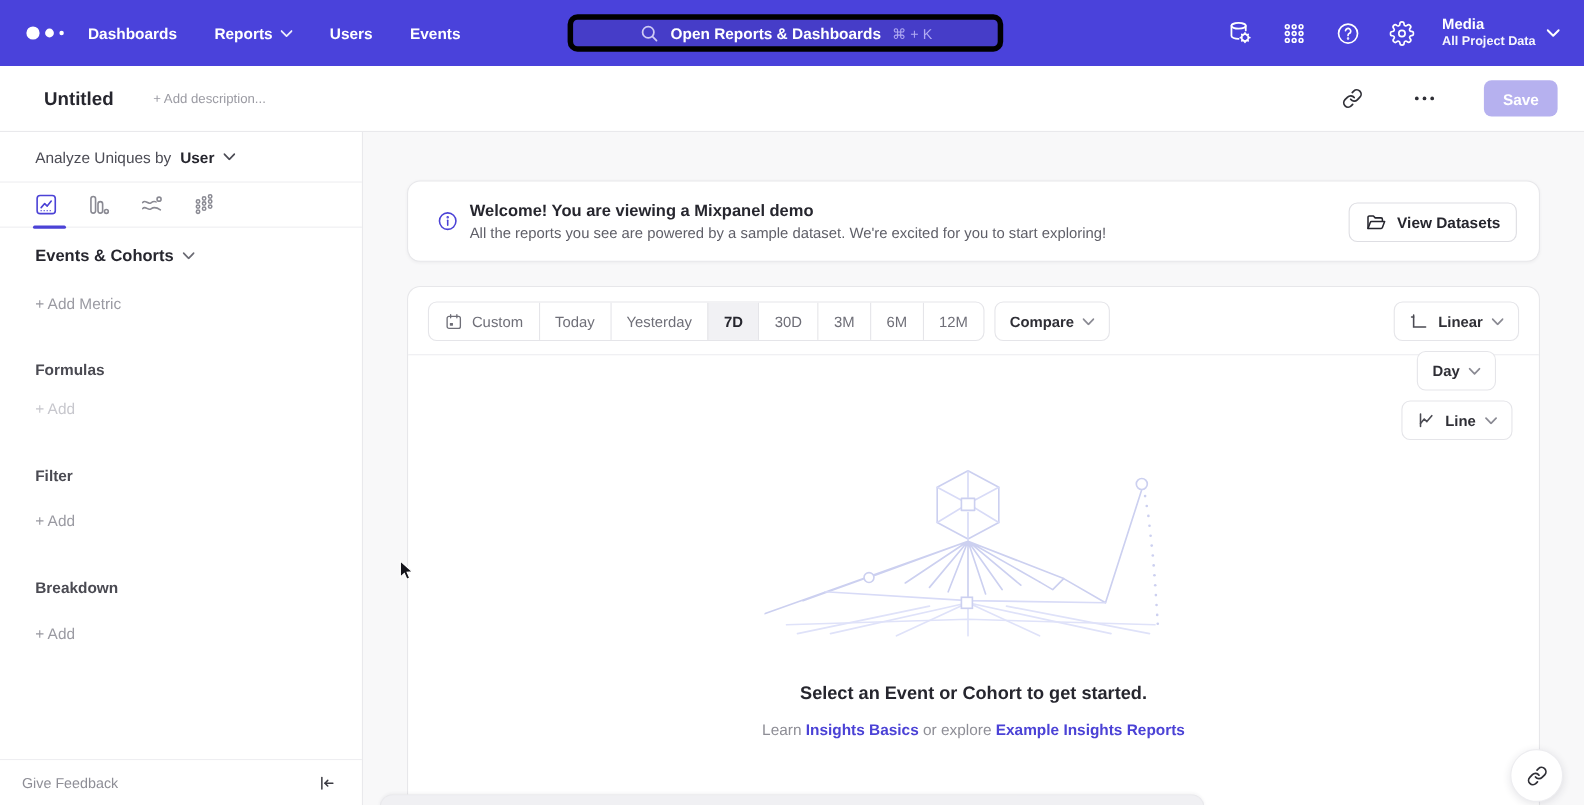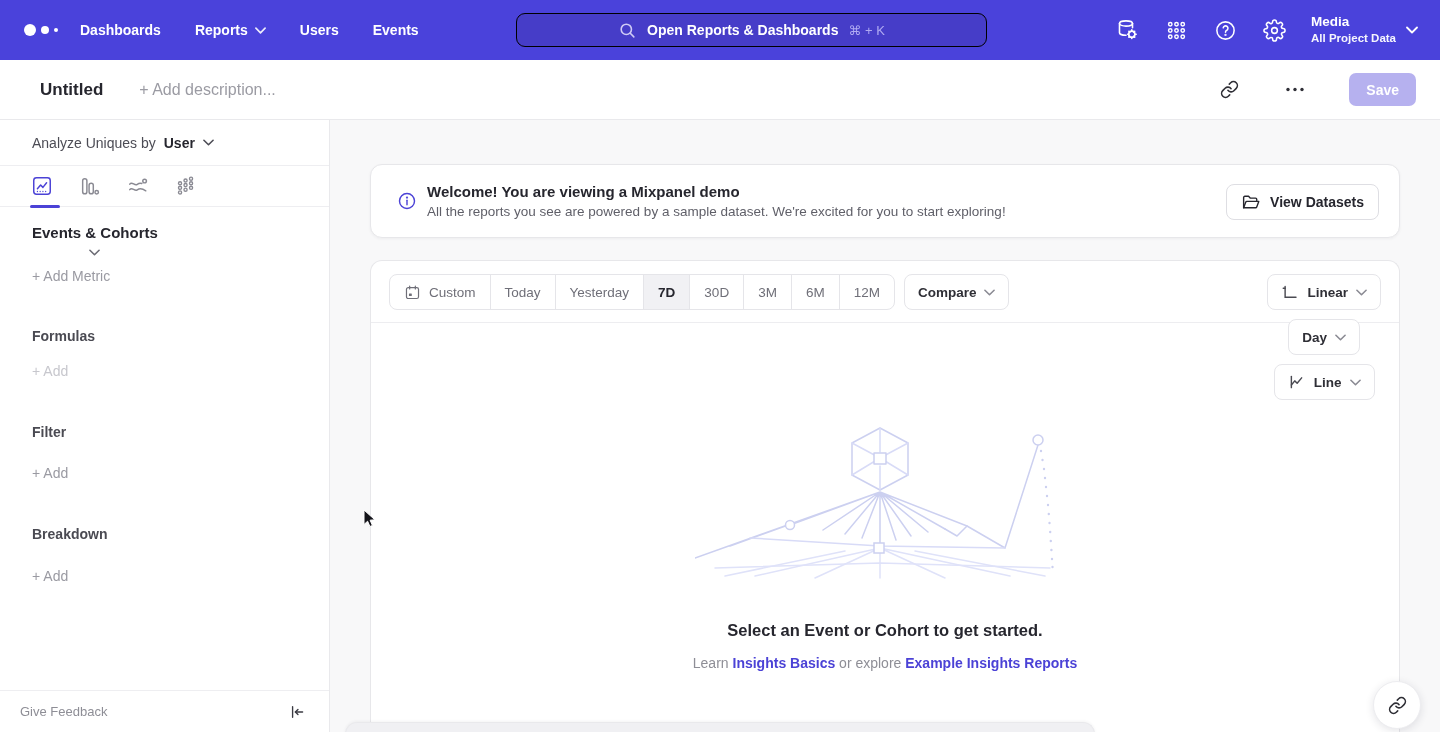--- a/index.html
+++ b/index.html
@@ -10,49 +10,49 @@
   
   .topnav { position:absolute; left:0; top:0; width:1440px; height:60px; background:#4a42db; display:flex; align-items:center; }
   .logo { margin-left:24px; display:flex; align-items:center; gap:5px; width:46px; }
   .logo i { display:block; border-radius:50%; background:#fff; }
   .logo i:nth-child(1){ width:12px; height:12px; }
   .logo i:nth-child(2){ width:8px;  height:8px; }
   .logo i:nth-child(3){ width:4px;  height:4px; }
   .navitems { display:flex; align-items:center; gap:34px; margin-left:10px; }
   .navitem { color:#fff; font-size:14px; font-weight:600; display:flex; align-items:center; gap:7px; cursor:pointer; }
   .navitem svg { opacity:.9; }
-  .searchpill { position:absolute; left:516px; top:13px; width:471px; height:34px; background:#463dc8; border:1px solid #000000; border-radius:9px; display:flex; align-items:center; justify-content:center; gap:10px; cursor:pointer; }
+  .searchpill { position:absolute; left:516px; top:13px; width:396px; height:34px; background:#463dc8; border:5px solid #000000; border-radius:9px; display:flex; align-items:center; justify-content:center; gap:10px; cursor:pointer; }
   .searchpill .ph { color:#fff; font-size:14px; font-weight:600; }
   .searchpill .kbd { color:#b0aaf2; font-size:13px; font-weight:500; }
   .navright { position:absolute; right:22px; top:0; height:60px; display:flex; align-items:center; gap:25px; }
   .navicon { width:24px; height:24px; display:flex; align-items:center; justify-content:center; cursor:pointer; }
   .project { display:flex; align-items:center; gap:10px; cursor:pointer; }
   .project .lines { display:flex; flex-direction:column; line-height:1.25; }
   .project .p-name { color:#fff; font-size:13.5px; font-weight:700; }
   .project .p-scope { color:#fff; font-size:11.5px; font-weight:600; opacity:.95; }
 
   
   .rheader { position:absolute; left:0; top:60px; width:1440px; height:60px; background:#fff; border-bottom:1px solid #e9e9ec; display:flex; align-items:center; }
   .rtitle { margin-left:40px; font-size:17px; font-weight:700; color:#26262e;text-align:right; }
-  .rdesc { margin-left:36px; font-size:16px; color:#9b9ba3; cursor:text; }
+  .rdesc { margin-left:36px; font-size:12px; color:#9b9ba3; cursor:text; }
   .rh-right { position:absolute; right:24px; display:flex; align-items:center; gap:42px; }
   .iconbtn { width:24px; height:24px; display:flex; align-items:center; justify-content:center; cursor:pointer; color:#2f2f36; }
   .savebtn { background:#b6b1ef; color:#fff; border:none; border-radius:7px; height:33px; padding:0 17px; font-size:14px; font-weight:600; font-family:inherit; cursor:default; }
 
   
   .sidebar { position:absolute; left:0; top:120px; width:330px; height:612px; background:#fff; border-right:1px solid #e9e9ec; }
   .analyze { position:absolute; left:0; top:0; width:100%; height:46px; border-bottom:1px solid #eeeef1; display:flex; align-items:center; padding-left:32px; gap:6px; font-size:14px; }
   .analyze .pre { color:#4c4c55; }
   .analyze .val { color:#26262e; font-weight:700; margin-left:2px; display:flex; align-items:center; gap:8px; cursor:pointer; }
   .viewtabs { position:absolute; left:0; top:46px; width:100%; height:41px; border-bottom:1px solid #eeeef1; display:flex; align-items:center; padding-left:30px; gap:24px; }
   .vtab { width:24px; height:24px; display:flex; align-items:center; justify-content:center; cursor:pointer; color:#8a8a93; }
   .vtab.active { color:#4b42d6; }
   .vtab-underline { position:absolute; left:30px; bottom:-2px; width:30px; height:3px; border-radius:2px; background:#4b42d6; }
   .sb-abs { position:absolute; left:32px; }
-  .sb-head { font-size:15px; font-weight:700; color:#26262e; display:flex; align-items:center; gap:8px; cursor:pointer;flex-direction:column; }
+  .sb-head { font-size:15px; font-weight:700; color:#26262e; display:flex; align-items:center; gap:8px; cursor:pointer; }
   .sb-sec { font-size:14px; font-weight:700; color:#4a4a52; }
   .sb-add { font-size:14px; color:#9a9aa2; cursor:pointer; }
   .sb-add.dim { color:#c7c7cd; cursor:default; }
   .feedback { position:absolute; left:0; bottom:0; width:100%; height:42px; border-top:1px solid #eeeef1; display:flex; align-items:center; justify-content:space-between; padding:0 24px 0 20px; }
   .feedback .fb { font-size:13px; color:#8e8e96; cursor:pointer; }
 
   
   .main { position:absolute; left:330px; top:120px; width:1110px; height:612px; background:#f8f8f9; }
   .banner { position:absolute; left:40px; top:44px; width:1030px; height:74px; background:#fff; border:1px solid #e7e7ea; border-radius:12px; box-shadow:0 1px 3px rgba(30,30,60,.05); display:flex; align-items:center; }
   .banner .info { margin-left:26px; width:20px; display:flex; }

